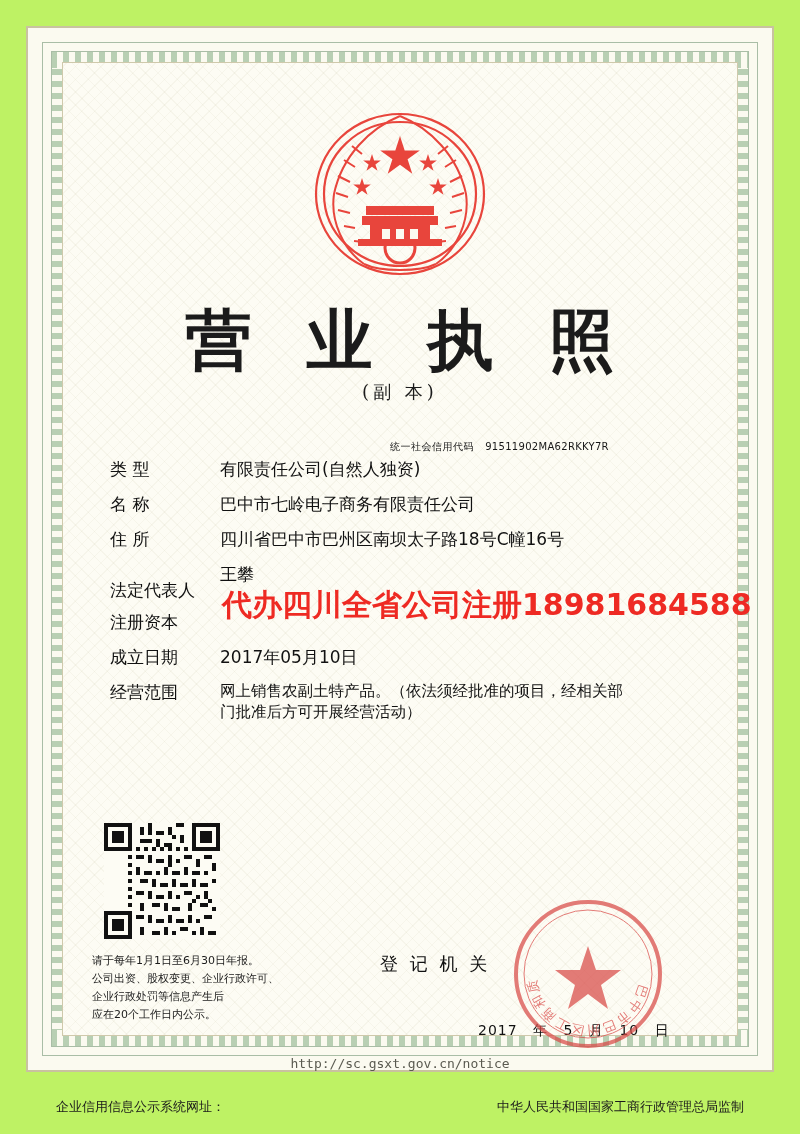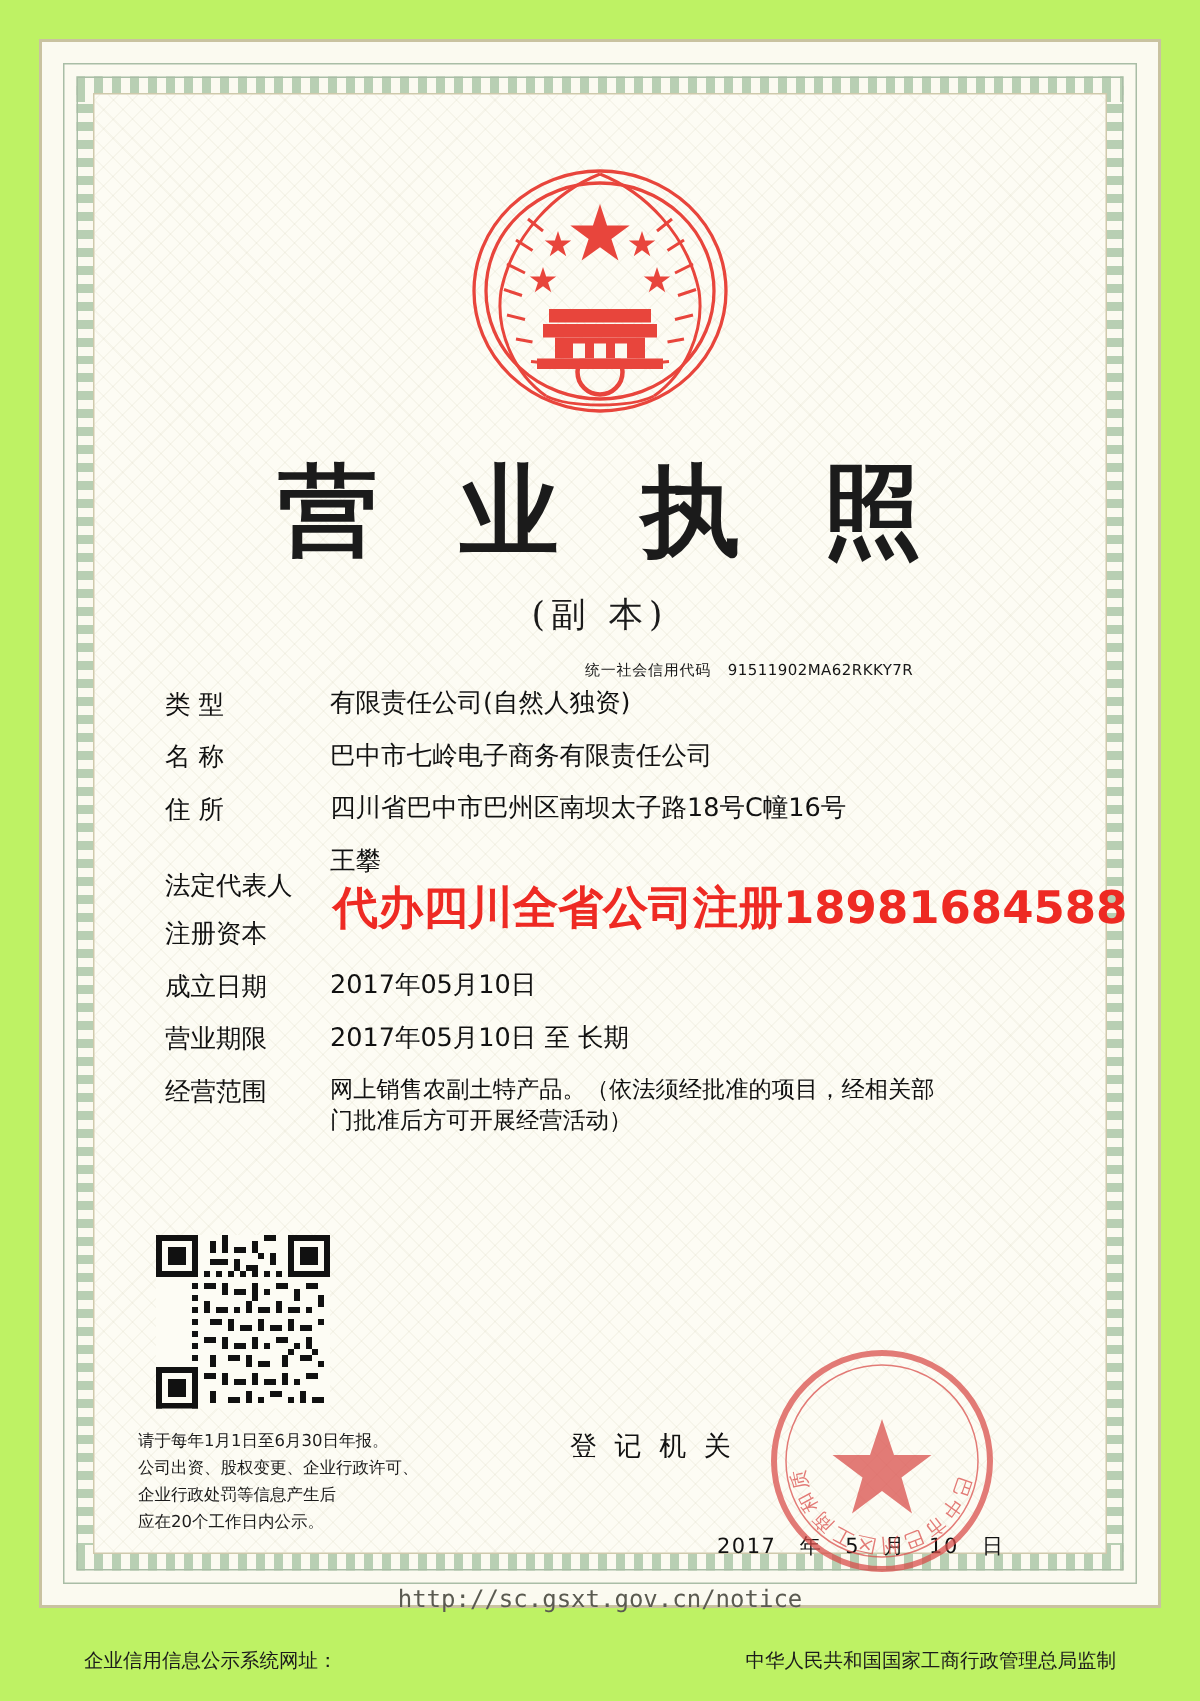--- a/index.html
+++ b/index.html
@@ -96,24 +96,24 @@
     font-family: "DejaVu Serif", "Liberation Serif", serif;
     font-weight: bold;
     font-size: 66px;
     letter-spacing: 16px;
     text-indent: 16px;
     color: #1b1b1b;
   }
   .title-sub {
     position: absolute;
     left: 0; right: 0;
-    top: 394px;
+    top: 380px;
     text-align: center;
     font-family: "DejaVu Serif", "Liberation Serif", serif;
-    font-size: 23px;
+    font-size: 18px;
     letter-spacing: 4px;
     color: #1b1b1b;
   }
 
   
   .credit-row {
     position: absolute;
     left: 390px;
     top: 440px;
     font-size: 10px;
@@ -219,21 +219,21 @@
     opacity: .72;
   }
 
   
   .inner-url {
     position: absolute;
     left: 0; right: 0;
     top: 1056px;
     text-align: center;
     font-family: "DejaVu Sans Mono", "Liberation Mono", monospace;
-    font-size: 16px;
+    font-size: 13px;
     color: #5a5a50;
   }
 
   
   .bottom-left {
     position: absolute;
     left: 56px;
     top: 1098px;
     font-size: 13px;
     color: #1b1b1b;
@@ -327,24 +327,20 @@
     <div class="field-row">
       <div class="field-label">注册资本</div>
       <div class="field-value blank"></div>
     </div>
 
     <div class="field-row">
       <div class="field-label">成立日期</div>
       <div class="field-value">2017年05月10日</div>
     </div>
 
-    <div class="field-row">
-      <div class="field-label">营业期限</div>
-      <div class="field-value">2017年05月10日  至  长期</div>
-    </div>
 
     <div class="field-row">
       <div class="field-label">经营范围</div>
       <div class="field-value small">网上销售农副土特产品。（依法须经批准的项目，经相关部
 门批准后方可开展经营活动）</div>
     </div>
 
   </div>
 
   <div class="watermark-text">代办四川全省公司注册18981684588</div>

